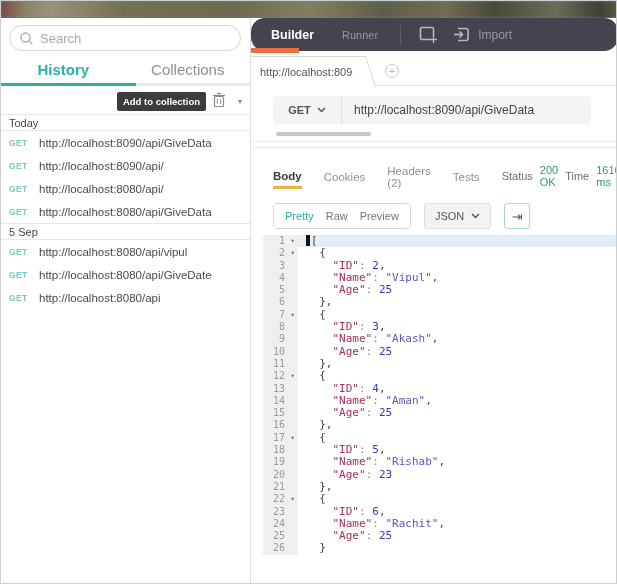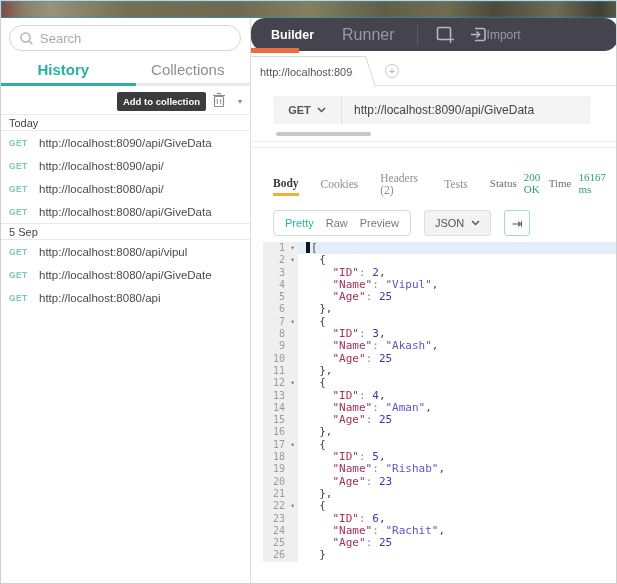--- a/index.html
+++ b/index.html
@@ -54,24 +54,24 @@
   }
   .history-item .url { font-size:11.5px; color:#4a4a4a; white-space:nowrap; }
   
   .main { position:absolute; left:250px; top:17px; width:367px; height:567px; background:#fff; }
   .top-bar {
     height:33px; background:#45434e; display:flex; align-items:center; padding-left:20px;
     position:relative;
     border-radius:14px;
   }
   .top-bar .builder { color:#fff; font-size:12.5px; font-weight:bold; cursor:pointer; }
-  .top-bar .runner { color:#9b98a3; font-size:16px; margin-left:28px; cursor:pointer; }
+  .top-bar .runner { color:#9b98a3; font-size:11px; margin-left:28px; cursor:pointer; }
   .top-bar .vdiv { width:1px; height:20px; background:#5d5b66; margin:0 18px 0 22px; }
   .top-bar .icon-btn { cursor:pointer; display:flex; align-items:center; }
-  .top-bar .import-label { color:#9b98a3; font-size:12px; cursor:pointer; }
+  .top-bar .import-label { color:#9b98a3; font-size:12px; margin-left:8px; cursor:pointer; }
   .builder-indicator { position:absolute; left:0; top:30px; width:48px; height:5px; background:#ed6b40; z-index:3; }
   .tab-bar { height:35px; position:relative; display:flex; align-items:flex-end; }
   .tab-bar .baseline { position:absolute; left:0; bottom:0; width:100%; border-bottom:1px solid #e0e0e0; }
   .req-tab {
     position:relative; width:110px; height:30px; background:#fff; z-index:2;
     border-top:1px solid #d8d8d8; display:flex; align-items:center; padding-left:9px;
     font-size:11px; color:#555; cursor:pointer;
   }
   .req-tab::after {
     content:''; position:absolute; top:-1px; right:-10px; width:18px; height:30px;
@@ -95,21 +95,21 @@
     flex:1; border:none; outline:none; background:transparent; font-size:12px; color:#444;
     padding-left:12px; font-family:"Liberation Sans",sans-serif;
   }
   .h-scroll { margin:8px 0 0 25px; width:95px; height:4px; background:#c6c6c6; border-radius:2px; }
   .hr1 { margin-top:5px; border-top:1px solid #ececec; }
   .auth-row {
     margin:8px 22px; width:180px; height:28px; background:#f4f4f4; border-radius:3px;
     display:flex; align-items:center; justify-content:space-between; padding:0 13px; cursor:pointer;
   }
   .auth-row .auth-label { font-size:12px; color:#444; }
-  .resp-meta { height:30px; display:flex; align-items:center; padding:0 12px 0 22px; margin-top:20px;font-family:Liberation Serif, serif; }
+  .resp-meta { height:30px; display:flex; align-items:center; padding:0 12px 0 22px; margin-top:13px; }
   .resp-tab { font-size:11.5px; color:#8f8f8f; margin-right:22px; cursor:pointer; padding:6px 0 4px; }
   .resp-tab.active { color:#3a3a3a; font-weight:bold; border-bottom:3px solid #efaf3d; }
   .meta-right { margin-left:auto; display:flex; align-items:center; gap:7px; font-size:11px; }
   .meta-label { color:#6d6d6d; }
   .meta-value { color:#2fa06a; }
   .view-controls { margin:12px 0 6px 22px; display:flex; align-items:center; gap:13px; }
   .mode-group {
     border:1px solid #d9d9d9; border-radius:4px; padding:6px 11px; display:flex; gap:12px;
     font-size:11px; background:#fff;
   }

